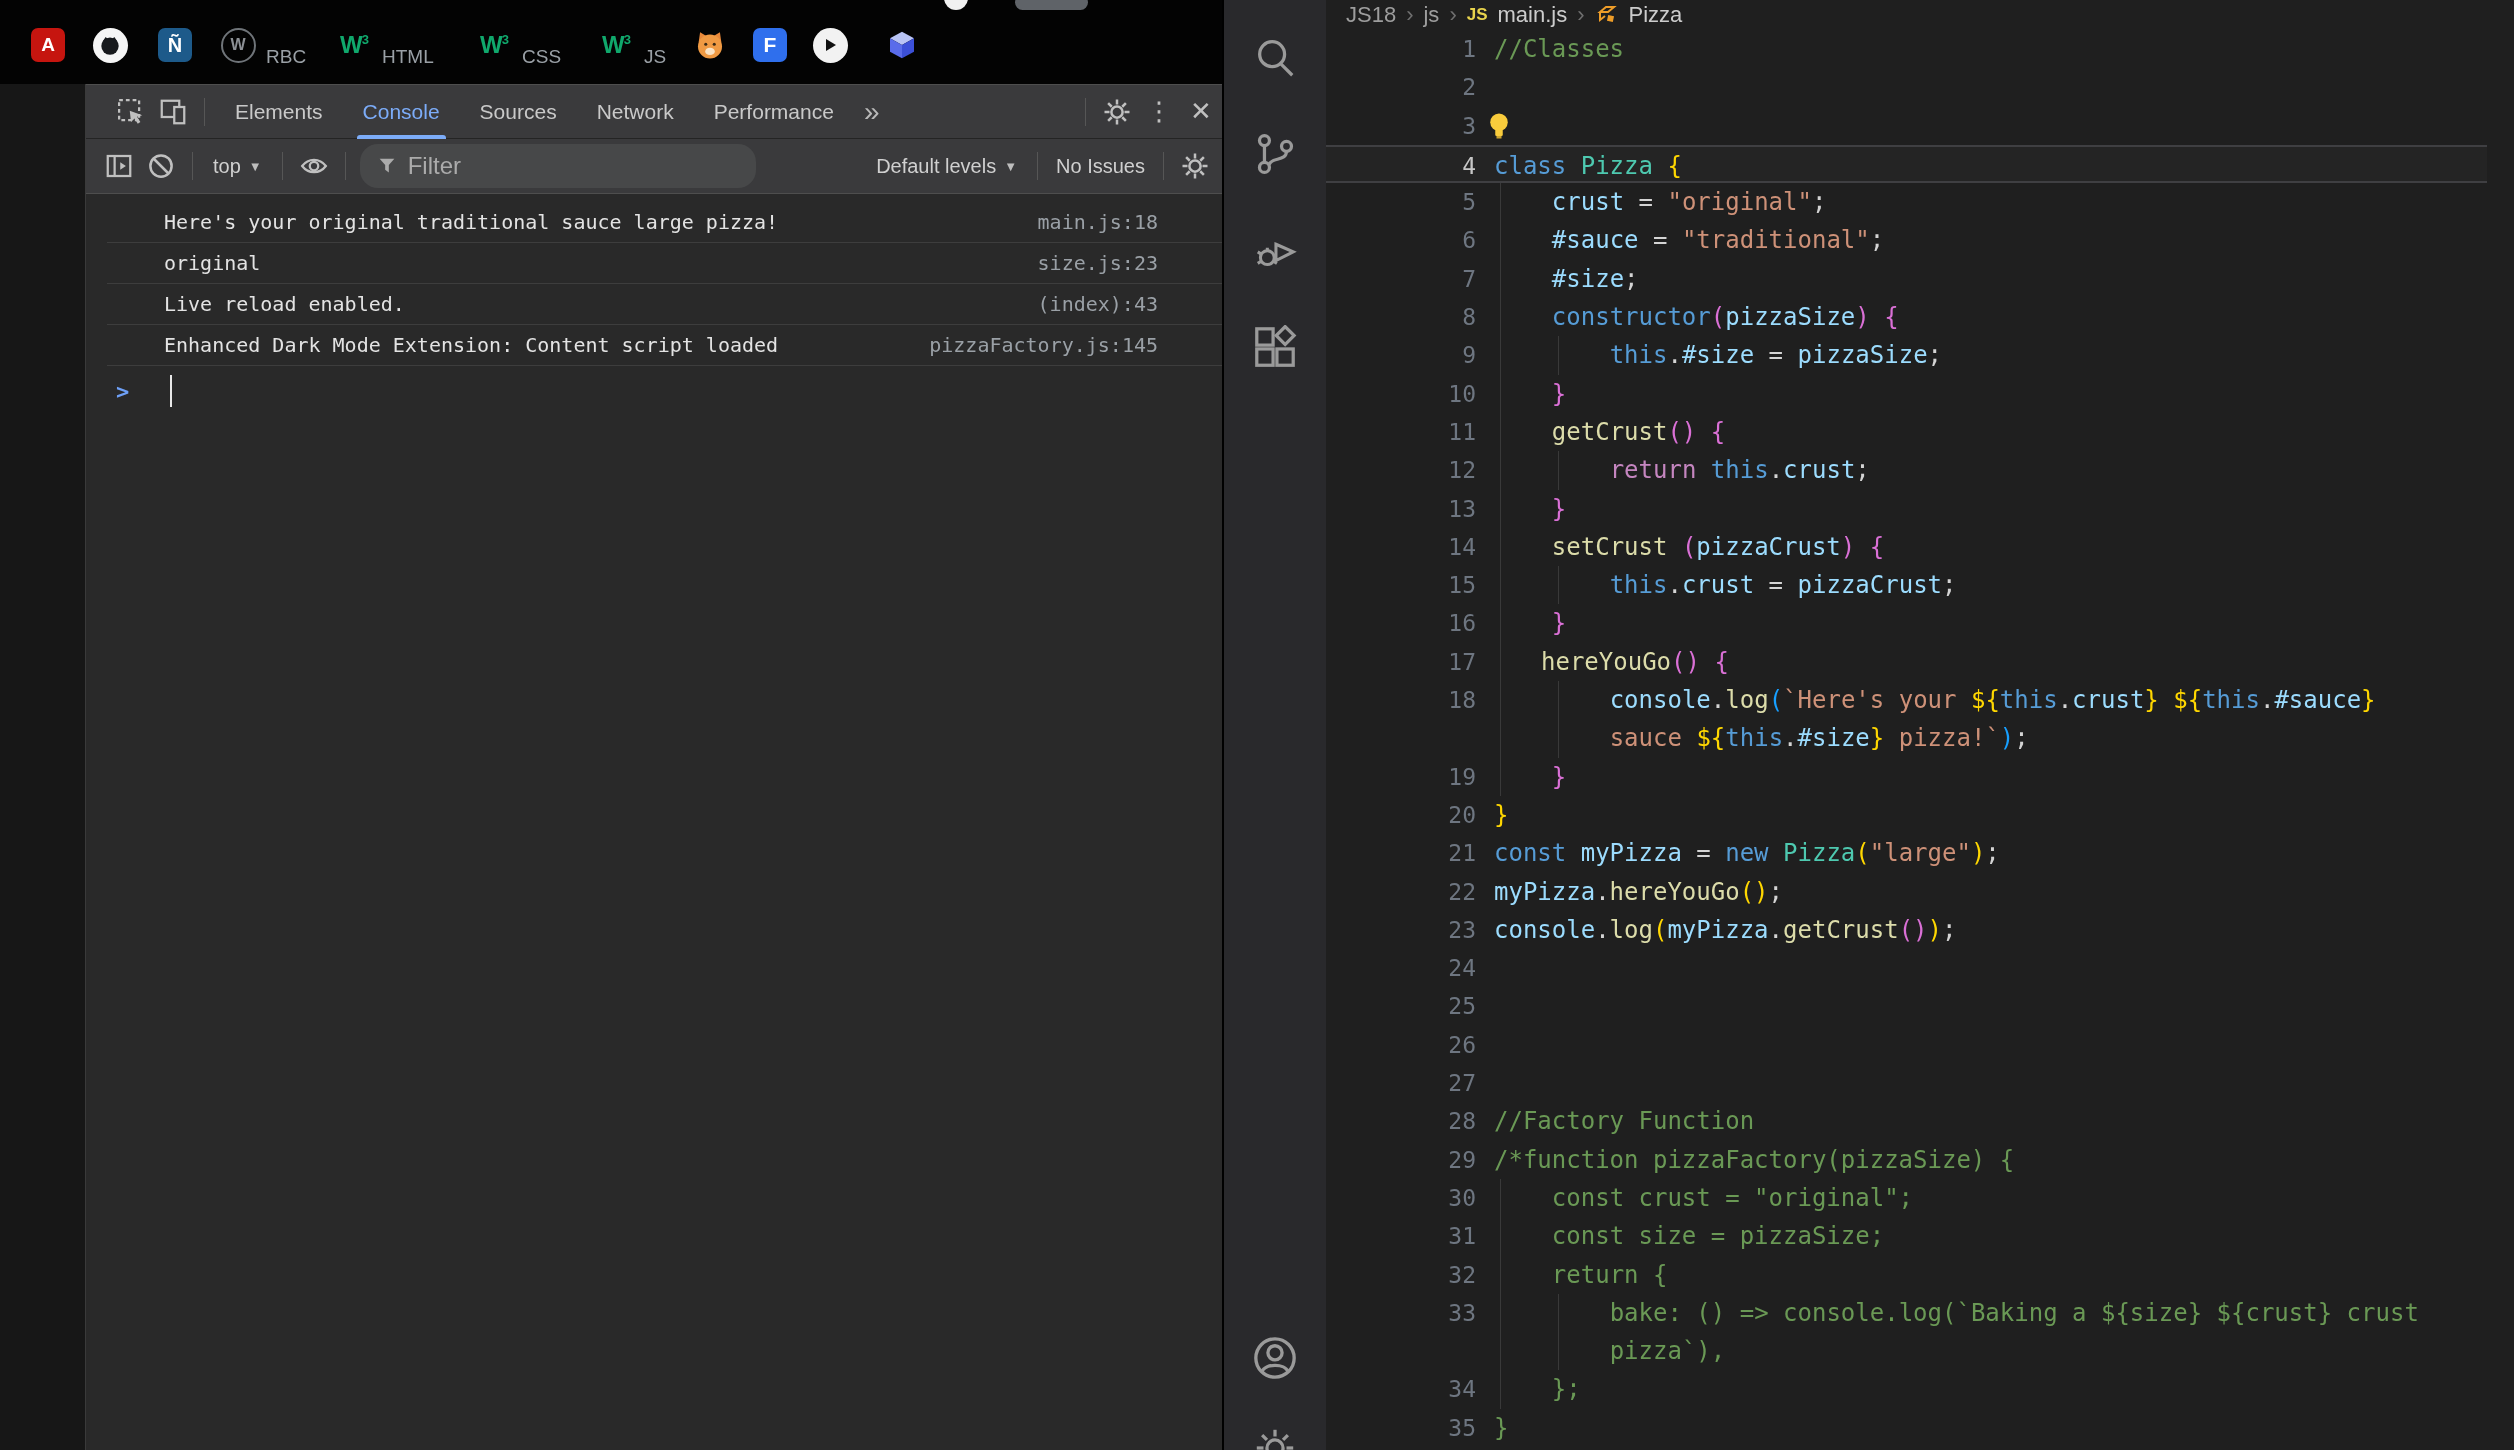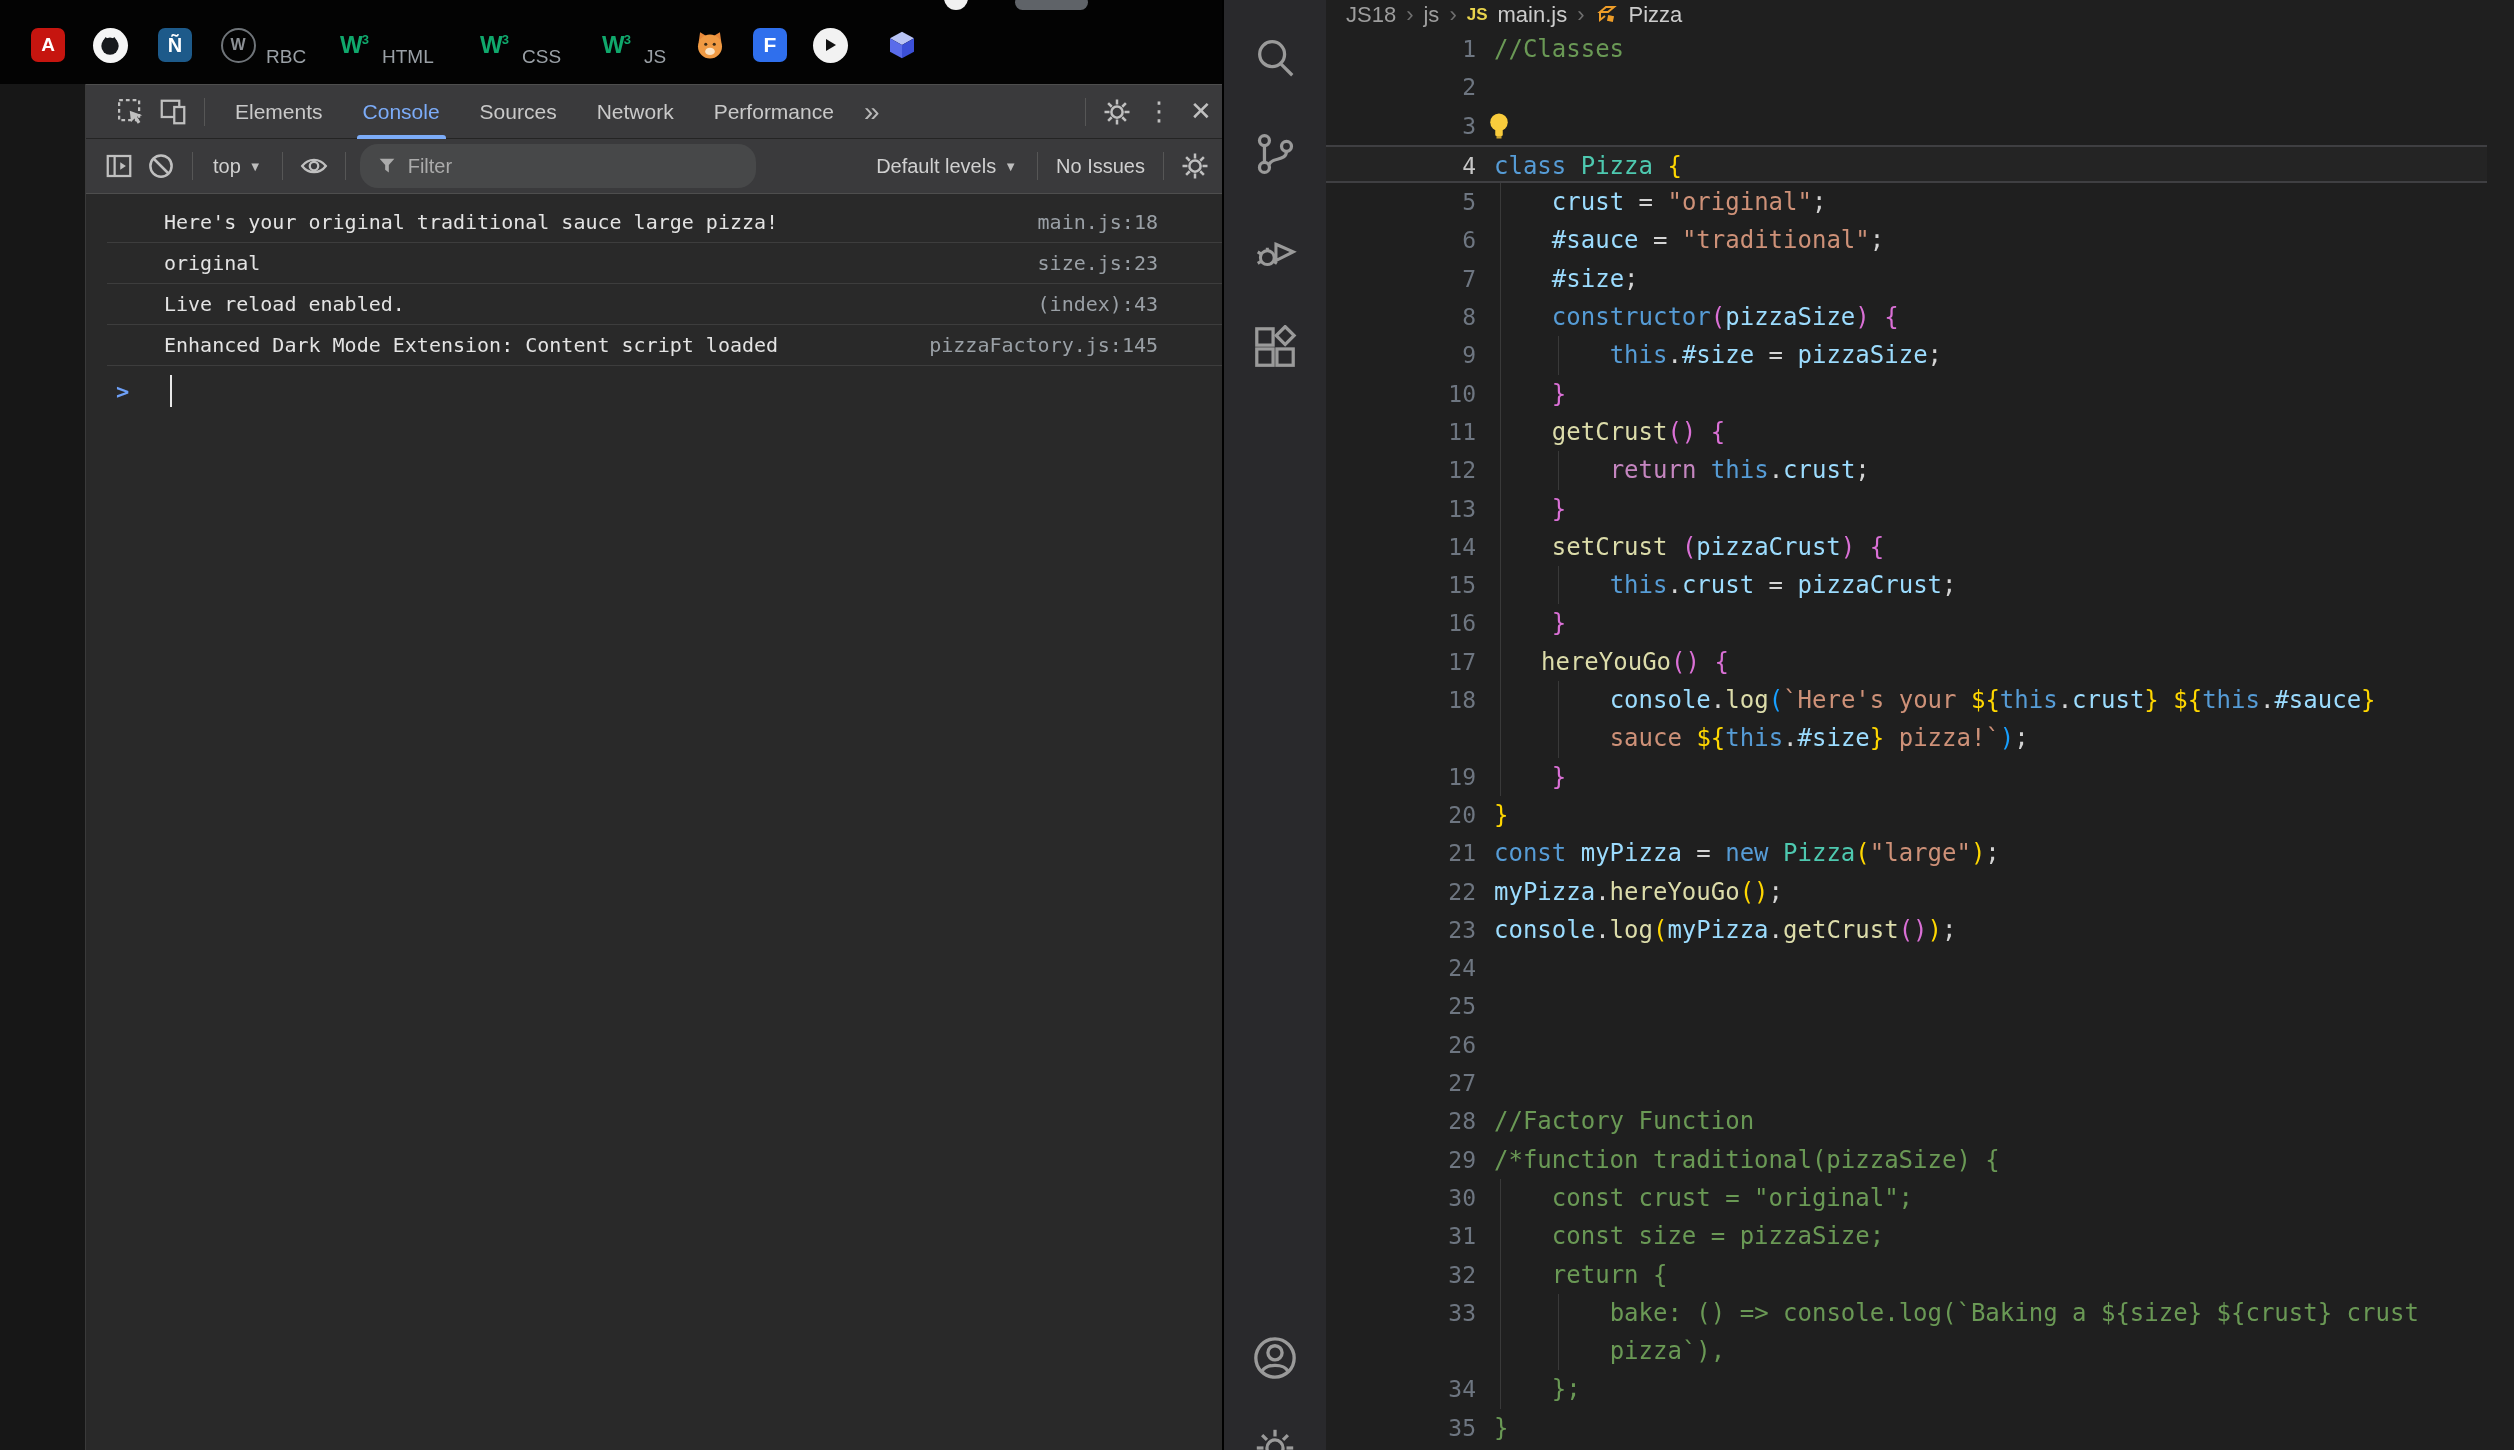--- a/index.html
+++ b/index.html
@@ -30,21 +30,21 @@
   .dt-ibtn { width:42px; height:40px; display:flex; align-items:center; justify-content:center; color:#c0c0c0; cursor:pointer; flex:0 0 auto; }
   .vsep { width:1px; height:28px; background:#565656; margin:0 10px; flex:0 0 auto; }
   .dt-tab { height:54px; display:flex; align-items:center; padding:0 20px; color:#c9c9c9; font-size:21px; cursor:pointer;
             position:relative; flex:0 0 auto; }
   .dt-tab.active { color:#7cacf8; }
   .dt-tab.active::after { content:""; position:absolute; left:14px; right:14px; bottom:0; height:4px; border-radius:3px 3px 0 0; background:#7cacf8; }
   .dt-more { color:#b9b9b9; font-size:28px; padding:0 10px; cursor:pointer; }
   .dt-text { color:#d0d0d0; font-size:20px; }
   .drop-arrow { font-size:13px; color:#bdbdbd; margin-left:8px; }
   #dt-filter { display:flex; align-items:center; gap:10px; background:#474849; border-radius:18px; height:44px;
-               width:396px; padding:0 16px; margin-left:4px; color:#ababab; font-size:20px; cursor:text; }
+               width:396px; padding:0 16px; margin-left:4px; color:#ababab; font-size:24px; cursor:text; }
   #console-area { font-family:"DejaVu Sans Mono", monospace; font-size:20px; }
   .con-row { display:flex; align-items:center; padding:0 64px 0 57px; height:41px; border-bottom:1px solid #3d3d3d; }
   .con-msg { color:#e3e3e3; white-space:pre; }
   .con-src { margin-left:auto; color:#9aa0a6; cursor:pointer; }
   #con-prompt { display:flex; align-items:center; padding-left:9px; height:46px; margin-top:2px; }
   #prompt-chevron { color:#6ea0f7; font-size:22px; font-weight:bold; font-family:"DejaVu Sans Mono", monospace; }
   #con-cursor { width:2px; height:32px; background:#e8e8e8; margin-left:41px; }
 
   
   #vscode { position:absolute; left:1222px; top:0; width:1552px; height:1450px; background:#1f1f1f; overflow:hidden; }
@@ -380,21 +380,21 @@
         <div class="code-row"><span class="ln">19</span><span class="guide" style="left: 174px;"></span><span class="lc" style="left: 225.84px;"><span class="tk-b2">}</span></span></div>
         <div class="code-row"><span class="ln">20</span><span class="lc" style="left: 168px;"><span class="tk-b1">}</span></span></div>
         <div class="code-row"><span class="ln">21</span><span class="lc" style="left: 168px;"><span class="tk-kw">const</span><span class="tk-pun"> </span><span class="tk-var">myPizza</span><span class="tk-pun"> = </span><span class="tk-kw">new</span><span class="tk-pun"> </span><span class="tk-cls">Pizza</span><span class="tk-b1">(</span><span class="tk-str">"large"</span><span class="tk-b1">)</span><span class="tk-pun">;</span></span></div>
         <div class="code-row"><span class="ln">22</span><span class="lc" style="left: 168px;"><span class="tk-var">myPizza</span><span class="tk-pun">.</span><span class="tk-fn">hereYouGo</span><span class="tk-b1">()</span><span class="tk-pun">;</span></span></div>
         <div class="code-row"><span class="ln">23</span><span class="lc" style="left: 168px;"><span class="tk-var">console</span><span class="tk-pun">.</span><span class="tk-fn">log</span><span class="tk-b1">(</span><span class="tk-var">myPizza</span><span class="tk-pun">.</span><span class="tk-fn">getCrust</span><span class="tk-b2">()</span><span class="tk-b1">)</span><span class="tk-pun">;</span></span></div>
         <div class="code-row"><span class="ln">24</span><span class="lc" style="left: 168px;"></span></div>
         <div class="code-row"><span class="ln">25</span><span class="lc" style="left: 168px;"></span></div>
         <div class="code-row"><span class="ln">26</span><span class="lc" style="left: 168px;"></span></div>
         <div class="code-row"><span class="ln">27</span><span class="lc" style="left: 168px;"></span></div>
         <div class="code-row"><span class="ln">28</span><span class="lc" style="left: 168px;"><span class="tk-cmt">//Factory Function</span></span></div>
-        <div class="code-row"><span class="ln">29</span><span class="lc" style="left: 168px;"><span class="tk-cmt">/*function traditional(pizzaSize) {</span></span></div>
+        <div class="code-row"><span class="ln">29</span><span class="lc" style="left: 168px;"><span class="tk-cmt">/*function pizzaFactory(pizzaSize) {</span></span></div>
         <div class="code-row"><span class="ln">30</span><span class="guide" style="left: 174px;"></span><span class="lc" style="left: 225.84px;"><span class="tk-cmt">const crust = "original";</span></span></div>
         <div class="code-row"><span class="ln">31</span><span class="guide" style="left: 174px;"></span><span class="lc" style="left: 225.84px;"><span class="tk-cmt">const size = pizzaSize;</span></span></div>
         <div class="code-row"><span class="ln">32</span><span class="guide" style="left: 174px;"></span><span class="lc" style="left: 225.84px;"><span class="tk-cmt">return {</span></span></div>
         <div class="code-row"><span class="ln">33</span><span class="guide" style="left: 174px;"></span><span class="guide" style="left: 231.84px;"></span><span class="lc" style="left: 283.68px;"><span class="tk-cmt">bake: () =&gt; console.log(`Baking a ${size} ${crust} crust</span></span></div>
         <div class="code-row"><span class="ln"></span><span class="guide" style="left: 174px;"></span><span class="guide" style="left: 231.84px;"></span><span class="lc" style="left: 283.68px;"><span class="tk-cmt">pizza`),</span></span></div>
         <div class="code-row"><span class="ln">34</span><span class="guide" style="left: 174px;"></span><span class="lc" style="left: 225.84px;"><span class="tk-cmt">};</span></span></div>
         <div class="code-row"><span class="ln">35</span><span class="lc" style="left: 168px;"><span class="tk-cmt">}</span></span></div>
         <div class="code-row"><span class="ln">36</span><span class="lc" style="left: 168px;"></span></div>
       </div>
 

